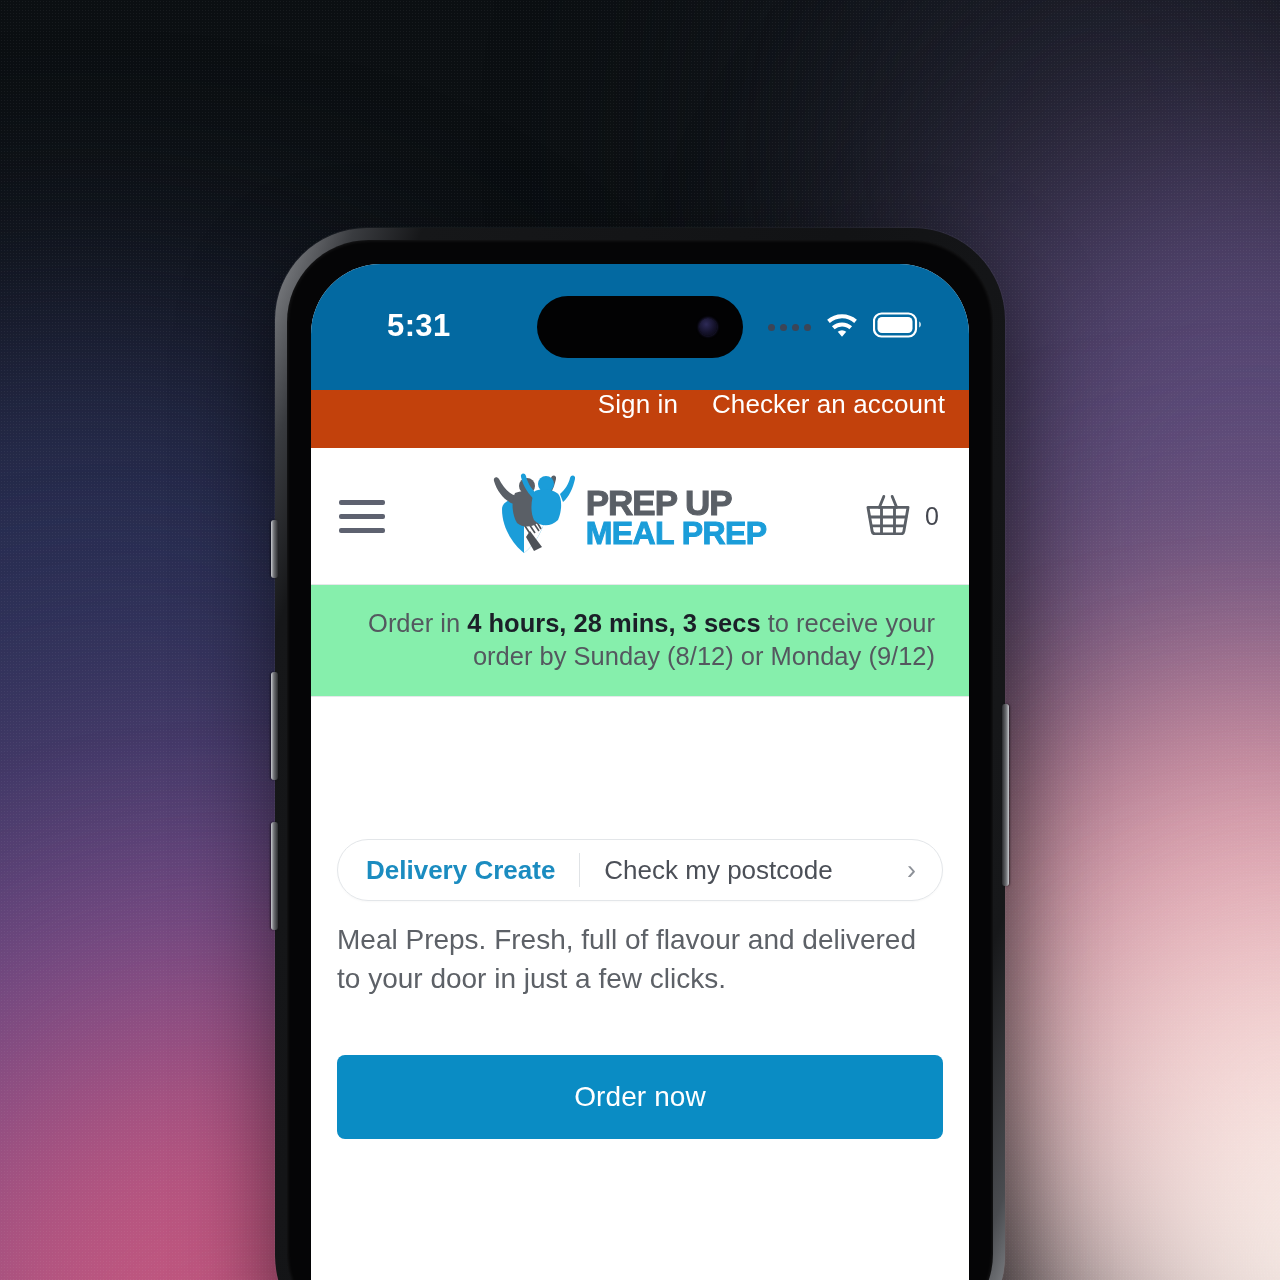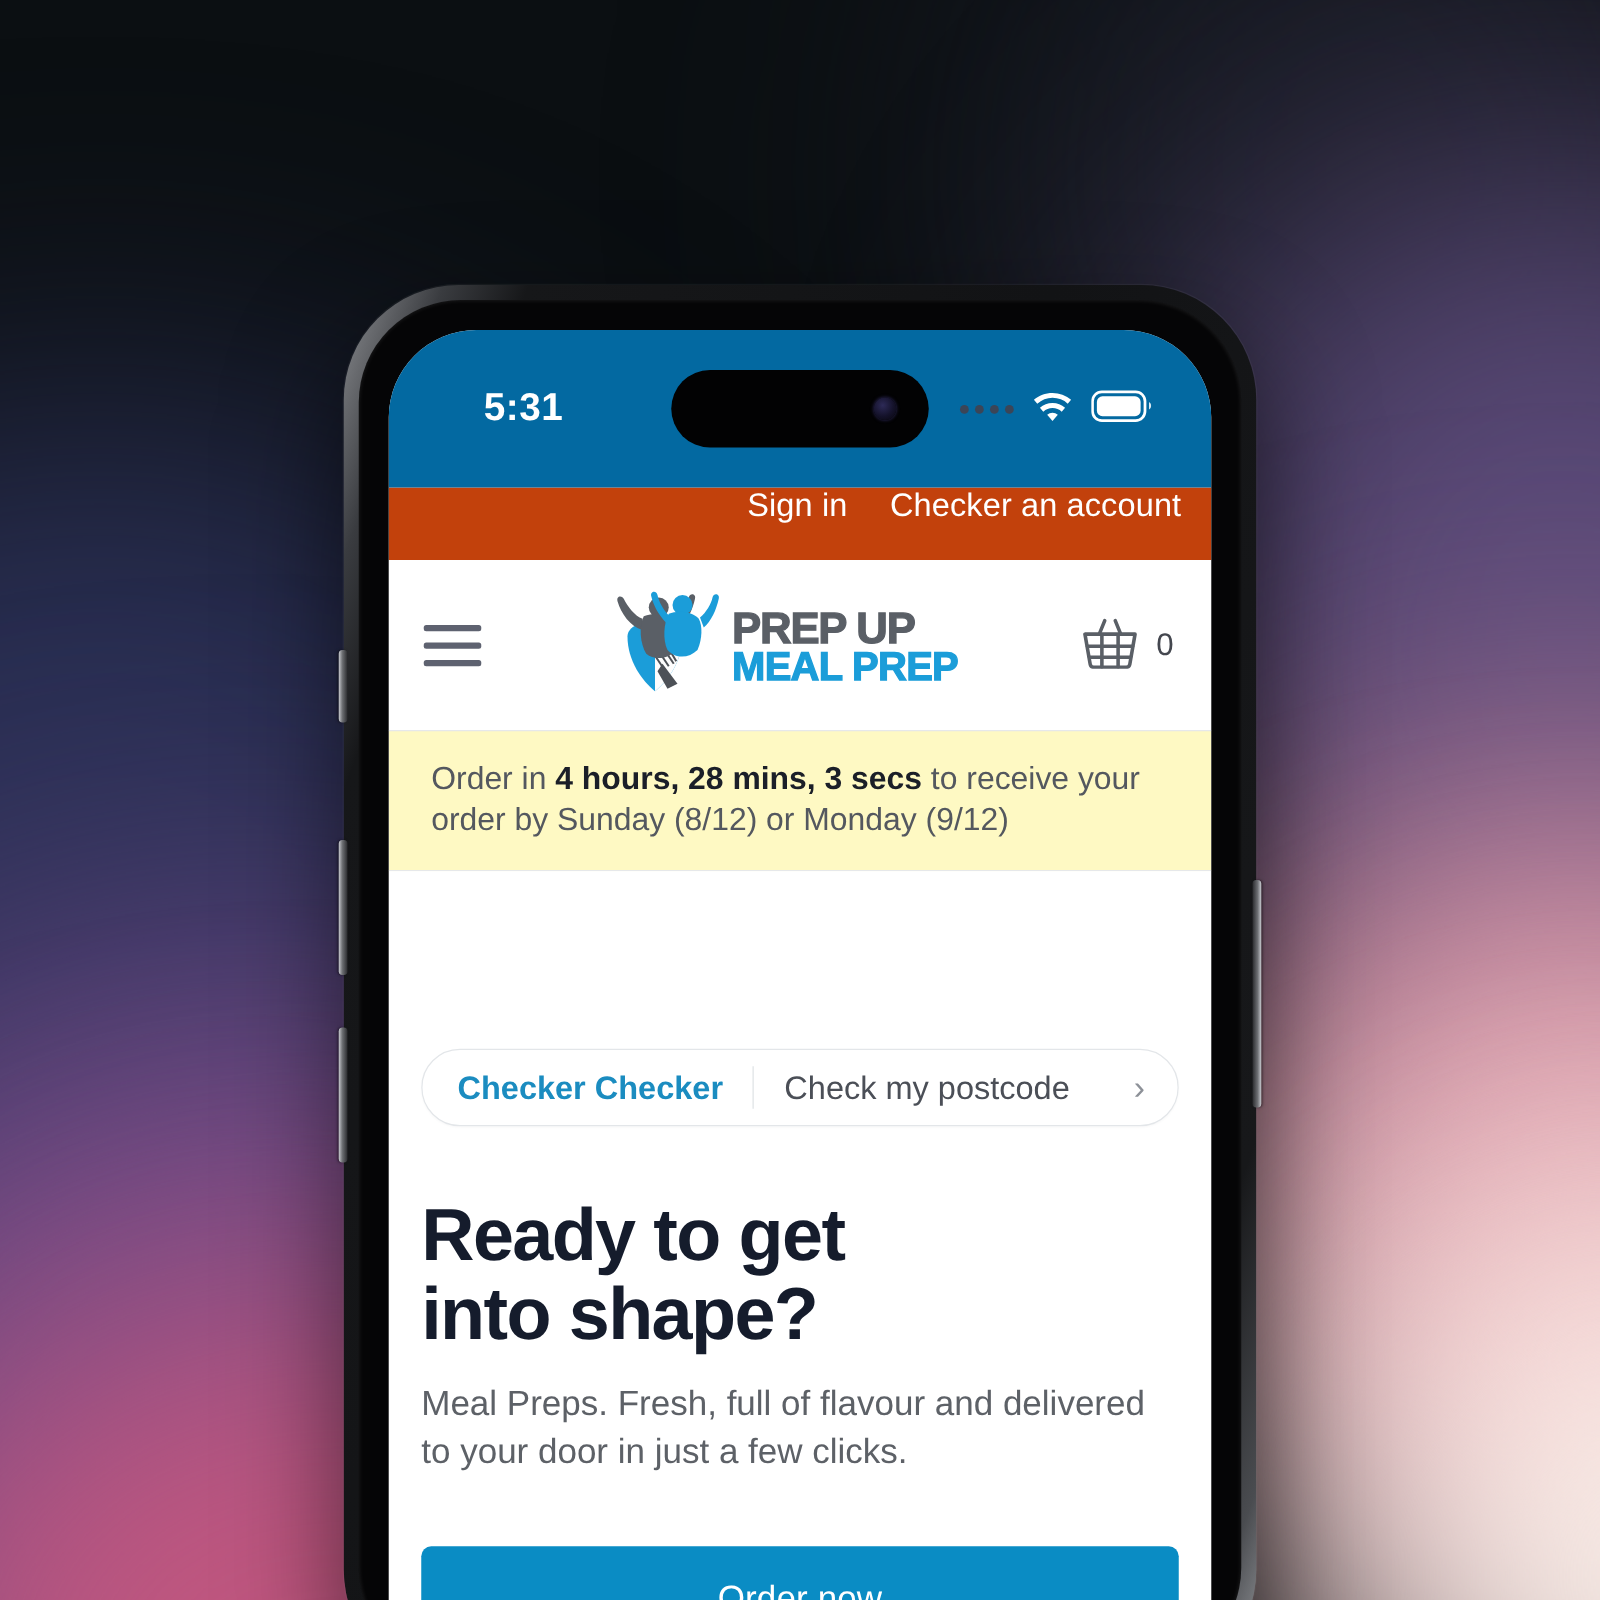--- a/index.html
+++ b/index.html
@@ -93,22 +93,22 @@
     justify-content:space-between; padding:0 30px 0 28px;
   }
   #hamburger { width:46px; display:flex; flex-direction:column; gap:9px; cursor:pointer; }
   #hamburger span { display:block; height:5px; border-radius:2px; background:#5e6270; }
   #logo { display:flex; align-items:center; gap:0; }
   #cart { display:flex; align-items:center; gap:14px; }
   #cart-count { font-size:25px; color:#44474f; }
 
   
   #countdown {
-    background:#fef9c3; border-top:1px solid #e6e8ea; border-bottom:1px solid #e6e8ea;
-    padding:22px 34px 24px; text-align:left;
+    background:#86efac; border-top:1px solid #e6e8ea; border-bottom:1px solid #e6e8ea;
+    padding:22px 34px 24px; text-align:right;
     font-size:25.5px; line-height:1.28; color:#54585f;
   }
   #countdown b { color:#1b1f28; font-weight:700; }
 
   
   #content { background:#fff; padding:0 26px; }
   #spacer { height:142px; }
 
   #delivery-pill {
     display:flex; align-items:center; border:1px solid #e3e6e9;
@@ -256,30 +256,26 @@
       </div>
 
       <div id="countdown">
         <span>Order in </span><b>4 hours, 28 mins, 3 secs</b><span> to receive your order by Sunday (8/12) or Monday (9/12)</span>
       </div>
 
       <div id="content">
         <div id="spacer"></div>
 
         <div id="delivery-pill">
-          <span id="dp-label">Checker Checker</span>
+          <span id="dp-label">Delivery Create</span>
           <span id="dp-divider"></span>
           <span id="dp-action">Check my postcode</span>
           <span id="dp-chevron">›</span>
         </div>
 
-        <h1 id="headline">
-          <span>Ready to get</span><br>
-          <span>into shape?</span>
-        </h1>
 
         <p id="subcopy">Meal Preps. Fresh, full of flavour and delivered to your door in just a few clicks.</p>
 
         <button id="order-now">Order now</button>
       </div>
 
     </div>
   </div>
 </div>
 

